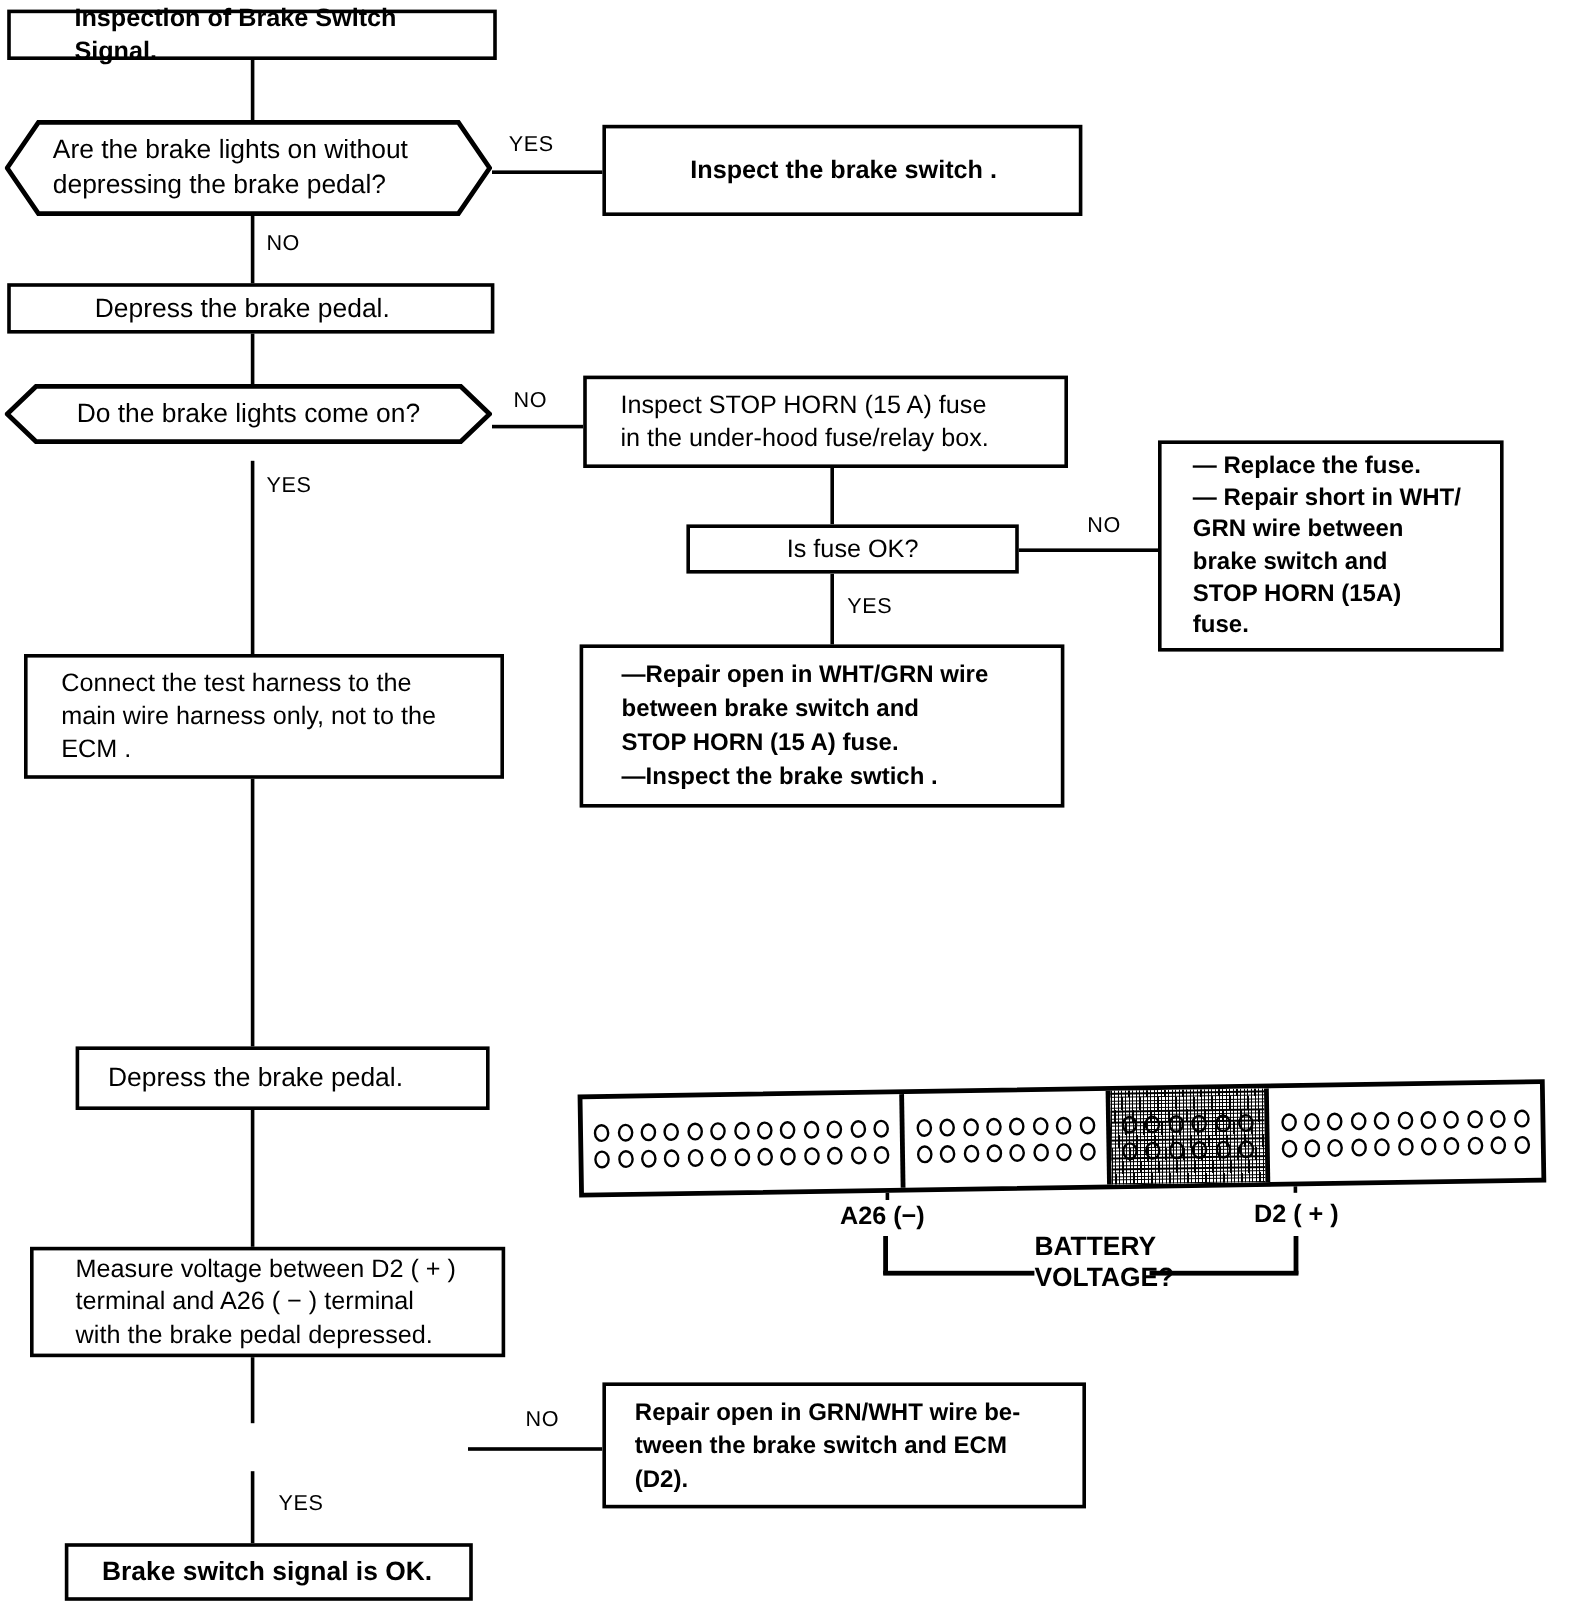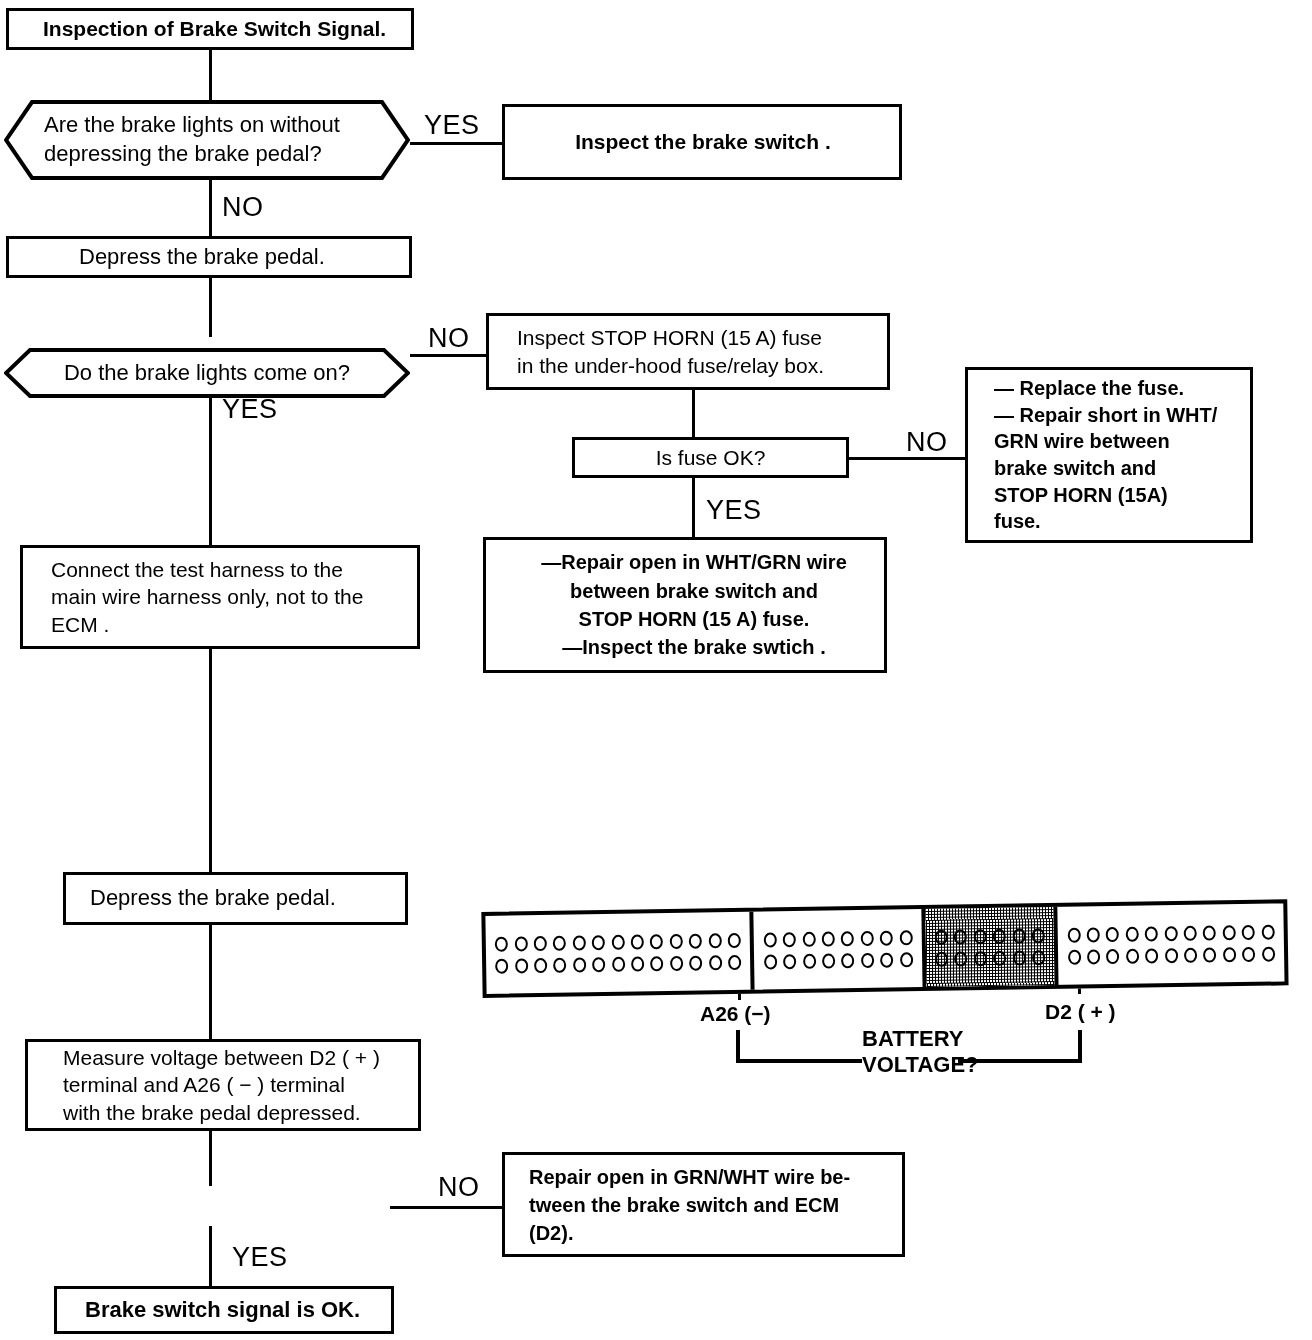--- a/index.html
+++ b/index.html
@@ -60,21 +60,21 @@
     box-sizing:border-box;
     z-index:2;
   }
 
   
   .vline{position:absolute;background:#000;width:3px;z-index:1;}
   .hline{position:absolute;background:#000;height:3px;z-index:1;}
 
   .lbl{
     position:absolute;
-    font-size:27px;
+    font-size:18px;
     letter-spacing:.5px;
     z-index:4;
     white-space:nowrap;
   }
 
   
   #connector{
     position:absolute;
     left:482px;
     top:912px;
@@ -145,40 +145,40 @@
   <div class="vline" style="left:692px;top:390px;height:47px;"></div>
   <div class="hline" style="left:812px;top:457px;width:155px;"></div>
   <div class="vline" style="left:692px;top:478px;height:62px;"></div>
   <div class="vline" style="left:209px;top:648px;height:225px;"></div>
   <div class="vline" style="left:209px;top:924px;height:117px;"></div>
   <div class="vline" style="left:209px;top:1129px;height:57px;"></div>
   <div class="hline" style="left:390px;top:1206px;width:112px;"></div>
   <div class="vline" style="left:209px;top:1226px;height:60px;"></div>
 
   <div class="box bold center" style="left:6px;top:8px;width:408px;height:42px;">
-    <span class="txt" style="font-size:21px;text-align:left;padding-left:34px;">Inspection of Brake Switch Signal.</span>
+    <span class="txt" style="font-size:21px;text-align:left;padding-left:53px;">Inspection of Brake Switch Signal.</span>
   </div>
 
   <div class="hex" style="left:4px;top:100px;width:406px;height:80px;">
     <svg class="hexbg" viewBox="0 0 406 80" preserveAspectRatio="none">
       <polygon points="28,2 378,2 404,40 378,78 28,78 2,40" fill="#fff" stroke="#000" stroke-width="4"></polygon>
     </svg>
     <span class="hextxt" style="font-size:22px;text-align:left;justify-content:flex-start;padding-left:40px;">Are the brake lights on without
 depressing the brake pedal?</span>
   </div>
 
   <div class="box bold center" style="left:502px;top:104px;width:400px;height:76px;">
     <span class="txt" style="font-size:21px;">Inspect the brake switch .</span>
   </div>
 
   <div class="box" style="left:6px;top:236px;width:406px;height:42px;">
     <span class="txt" style="font-size:22px;padding-left:70px;">Depress the brake pedal.</span>
   </div>
 
-  <div class="hex" style="left:4px;top:348px;width:406px;height:50px;">
+  <div class="hex" style="left:4px;top:320px;width:406px;height:50px;">
     <svg class="hexbg" viewBox="0 0 406 50" preserveAspectRatio="none">
       <polygon points="26,2 380,2 404,25 380,48 26,48 2,25" fill="#fff" stroke="#000" stroke-width="4"></polygon>
     </svg>
     <span class="hextxt" style="font-size:22px;">Do the brake lights come on?</span>
   </div>
 
   <div class="box" style="left:486px;top:313px;width:404px;height:77px;">
     <span class="txt" style="font-size:21px;padding-left:28px;">Inspect STOP HORN (15 A) fuse
 in the under-hood fuse/relay box.</span>
   </div>
@@ -189,21 +189,21 @@
 
   <div class="box bold" style="left:965px;top:367px;width:288px;height:176px;">
     <span class="txt" style="font-size:20px;padding-left:26px;line-height:1.33;">—  Replace the fuse.
 —  Repair short in WHT/
      GRN  wire  between
      brake  switch  and
      STOP HORN (15A)
      fuse.</span>
   </div>
 
-  <div class="box bold" style="left:483px;top:537px;width:404px;height:136px;text-align:center;">
+  <div class="box bold" style="left:483px;top:537px;width:404px;height:136px;">
     <span class="txt" style="font-size:20px;padding-left:32px;line-height:1.42;">—Repair open in WHT/GRN wire
    between  brake  switch  and
    STOP HORN (15 A) fuse.
 —Inspect  the  brake  swtich  .</span>
   </div>
 
   <div class="box" style="left:20px;top:545px;width:400px;height:104px;">
     <span class="txt" style="font-size:21px;padding-left:28px;">Connect the test harness to the
 main wire harness only, not to the
 ECM  .</span>

